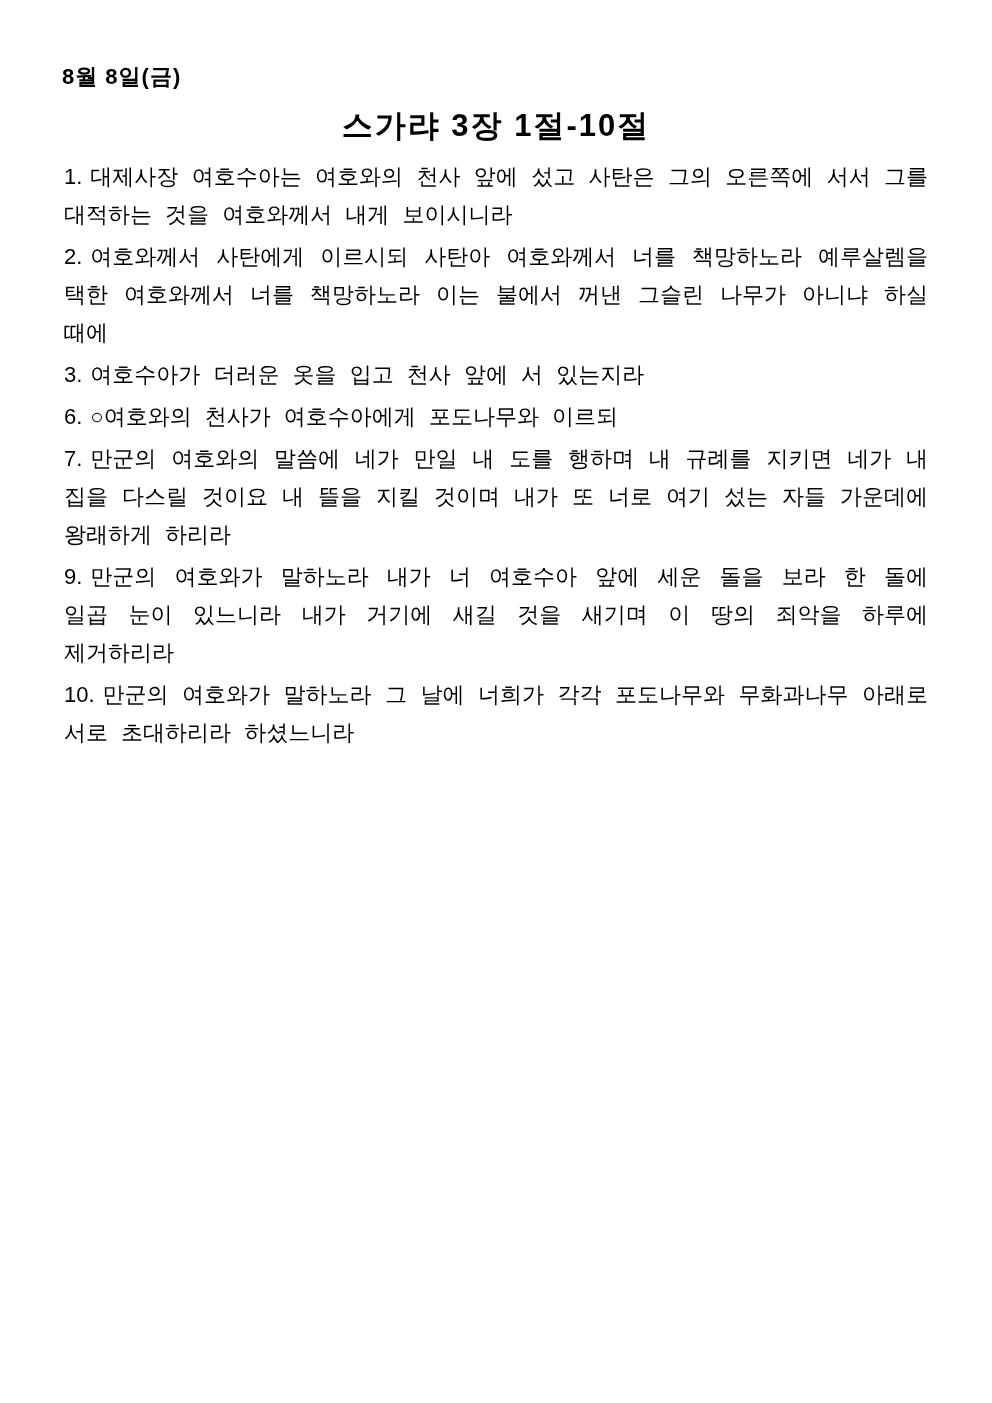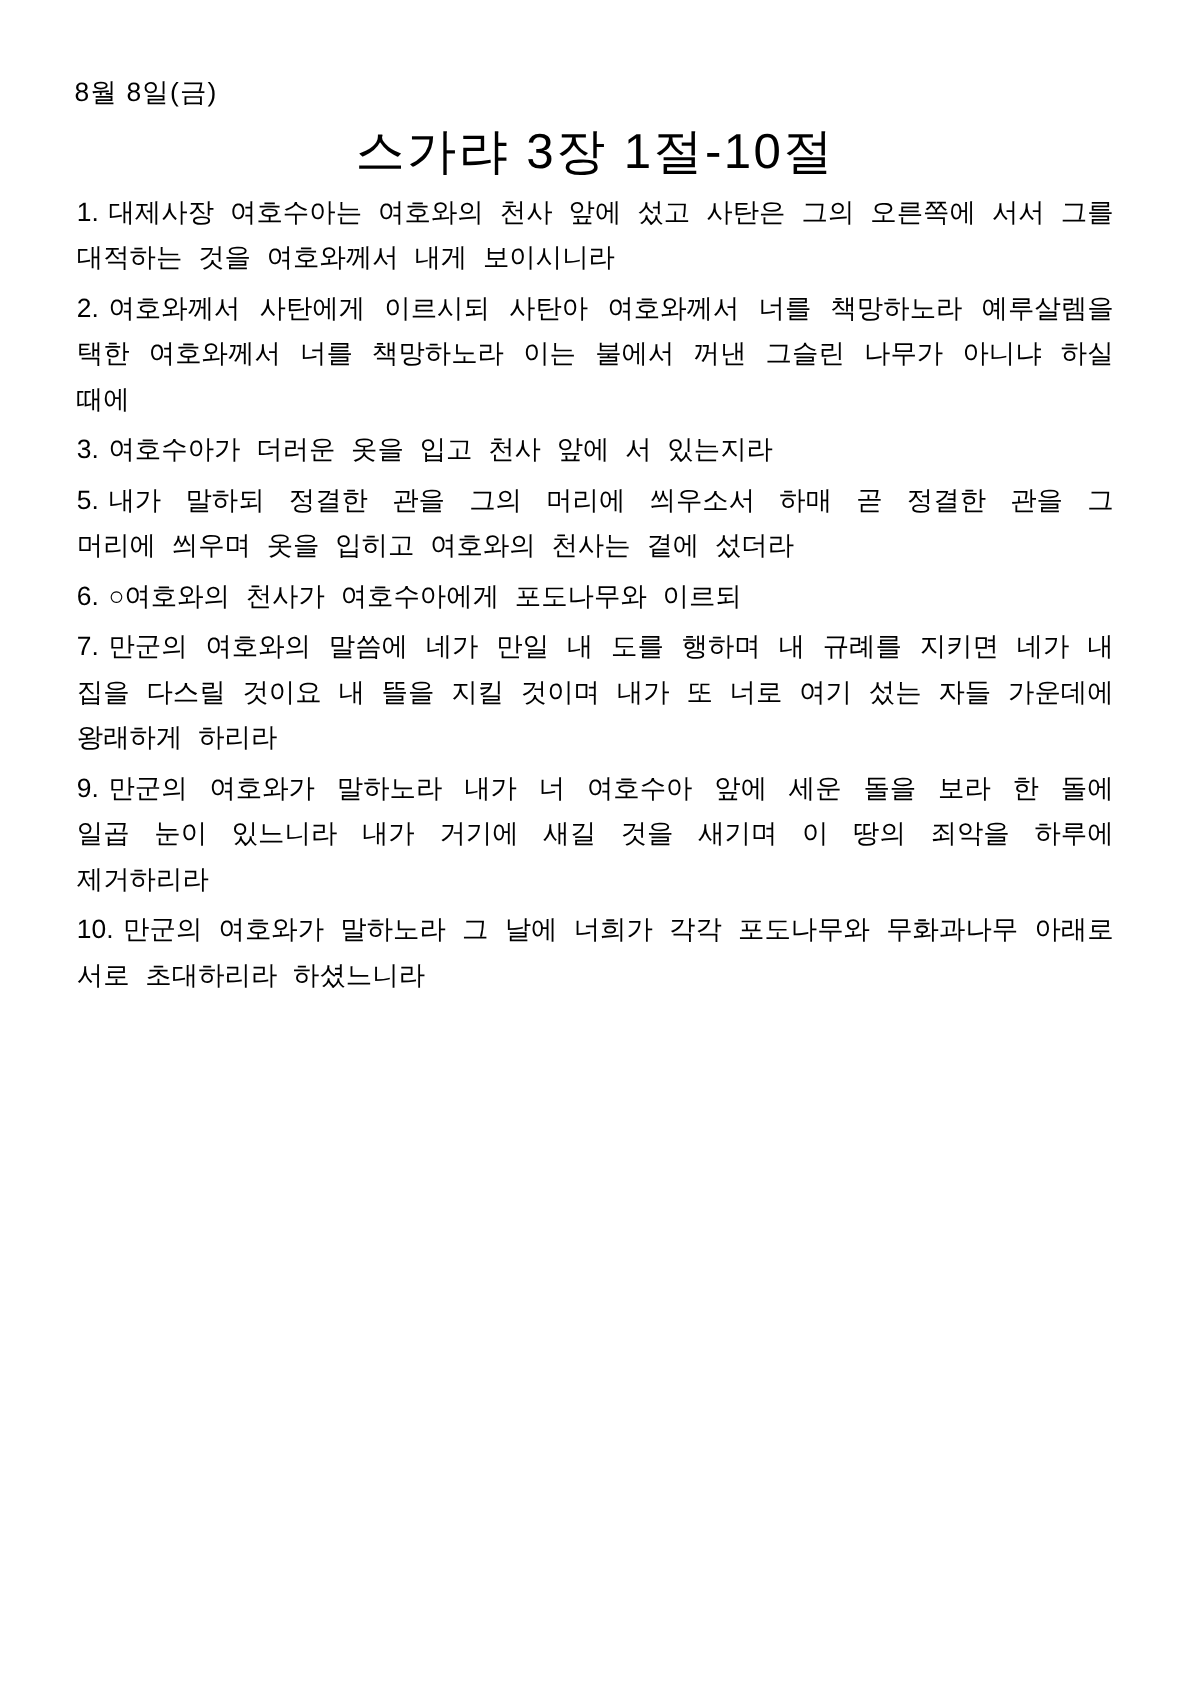--- a/index.html
+++ b/index.html
@@ -15,29 +15,29 @@
     background: #ffffff;
     color: #000000;
     font-family: "Liberation Sans", "DejaVu Sans", sans-serif;
     box-sizing: border-box;
     padding: 62px 60px 0 60px;
     overflow: hidden;
   }
   .date-line {
     font-size: 22px;
     line-height: 30px;
-    font-weight: 400;
+    font-weight: 700;
     letter-spacing: 1px;
     margin: 0 0 16px 2px;
   }
   .passage-title {
     text-align: center;
-    font-size: 41px;
+    font-size: 31px;
     line-height: 36px;
-    font-weight: 400;
+    font-weight: 700;
     letter-spacing: 2px;
     margin: 0 0 14px 0;
   }
   .verses {
     margin: 0;
   }
   .verse {
     margin: 4px;
     font-size: 22px;
     line-height: 38px;
@@ -57,20 +57,19 @@
 <div class="page">
 
   <p class="date-line">8월 8일(금)</p>
 
   <h1 class="passage-title">스가랴 3장 1절-10절</h1>
 
   <div class="verses">
     <p class="verse"><span class="verse-num">1.</span><span>대제사장 여호수아는 여호와의 천사 앞에 섰고 사탄은 그의 오른쪽에 서서 그를 대적하는 것을 여호와께서 내게 보이시니라</span></p>
     <p class="verse"><span class="verse-num">2.</span><span>여호와께서 사탄에게 이르시되 사탄아 여호와께서 너를 책망하노라 예루살렘을 택한 여호와께서 너를 책망하노라 이는 불에서 꺼낸 그슬린 나무가 아니냐 하실 때에</span></p>
     <p class="verse"><span class="verse-num">3.</span><span>여호수아가 더러운 옷을 입고 천사 앞에 서 있는지라</span></p>
-    <p class="verse"><span class="verse-num">5.</span><span>내가 말하되 정결한 관을 그의 머리에 씌우소서 하매 곧 정결한 관을 그 머리에 씌우며 옷을 입히고 여호와의 천사는 곁에 섰더라</span></p>
     <p class="verse"><span class="verse-num">6.</span><span>○여호와의 천사가 여호수아에게 포도나무와 이르되</span></p>
     <p class="verse"><span class="verse-num">7.</span><span>만군의 여호와의 말씀에 네가 만일 내 도를 행하며 내 규례를 지키면 네가 내 집을 다스릴 것이요 내 뜰을 지킬 것이며 내가 또 너로 여기 섰는 자들 가운데에 왕래하게 하리라</span></p>
     <p class="verse"><span class="verse-num">9.</span><span>만군의 여호와가 말하노라 내가 너 여호수아 앞에 세운 돌을 보라 한 돌에 일곱 눈이 있느니라 내가 거기에 새길 것을 새기며 이 땅의 죄악을 하루에 제거하리라</span></p>
     <p class="verse"><span class="verse-num">10.</span><span>만군의 여호와가 말하노라 그 날에 너희가 각각 포도나무와 무화과나무 아래로 서로 초대하리라 하셨느니라</span></p>
   </div>
 
 </div>
 
 </body></html>

